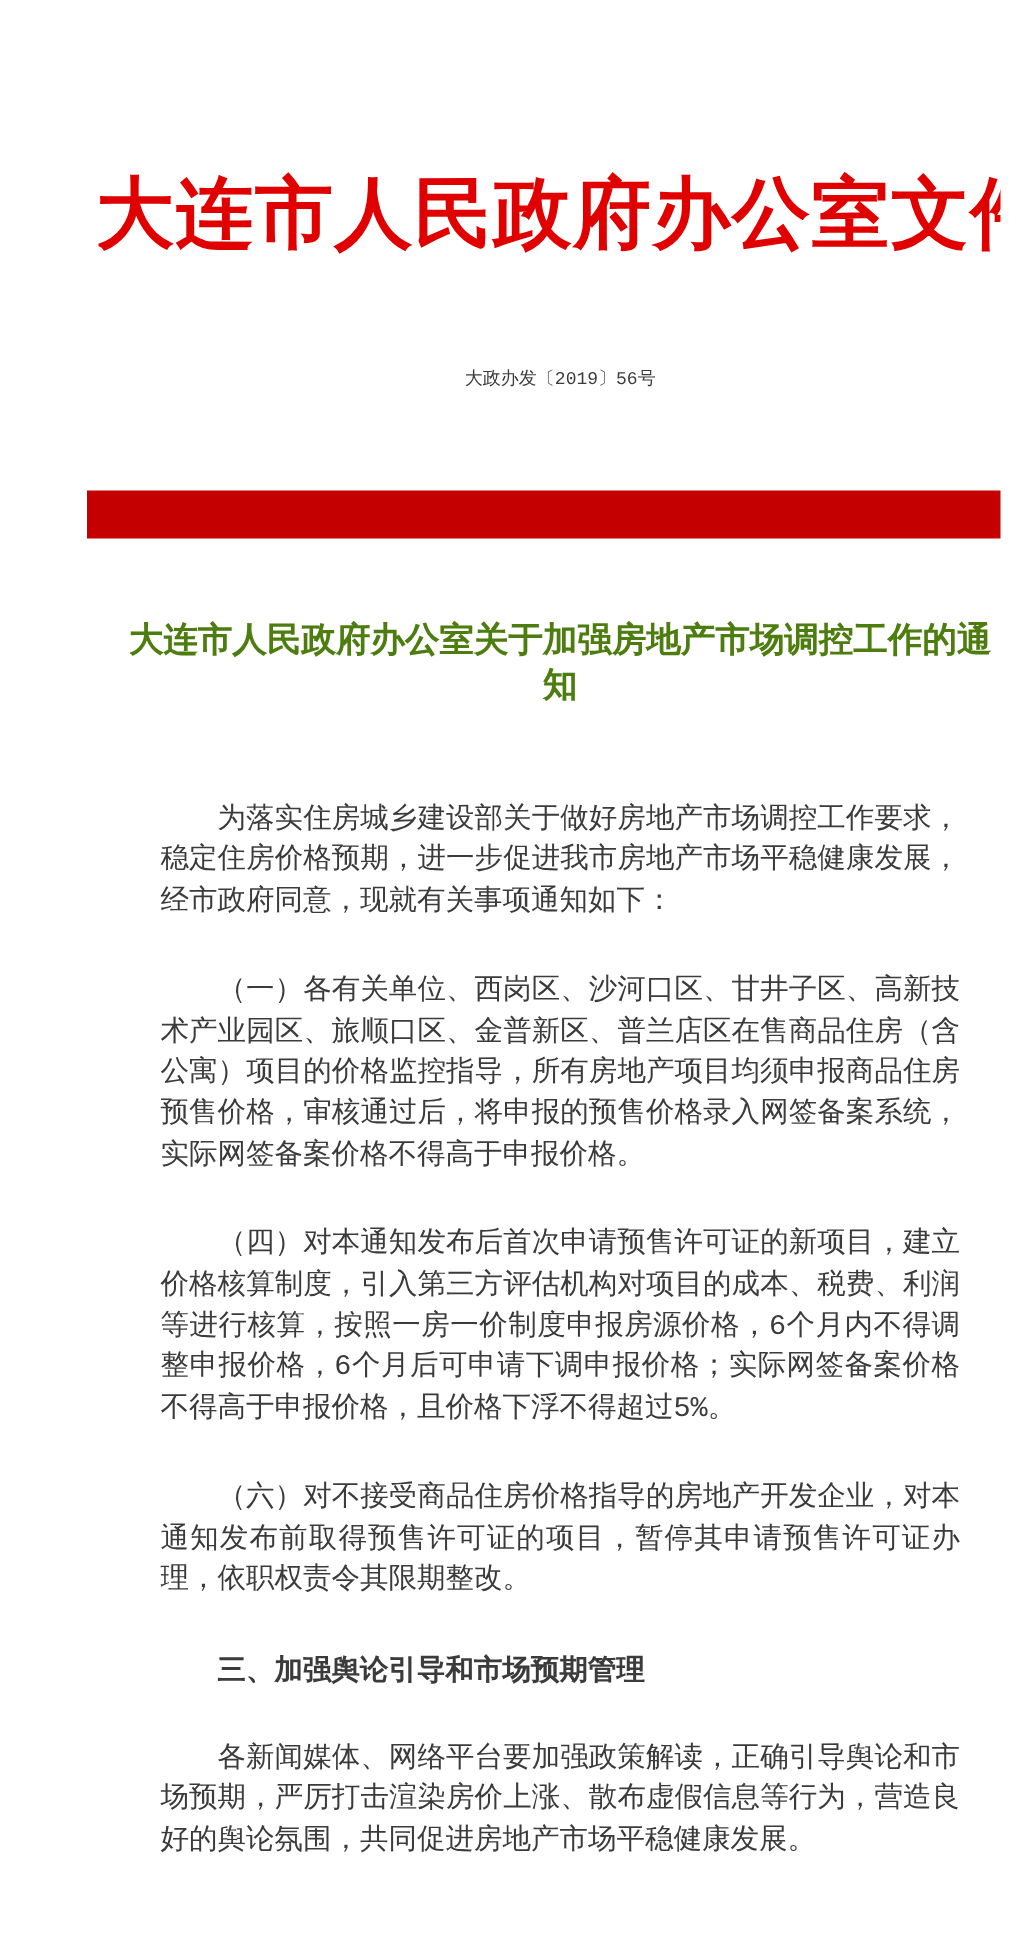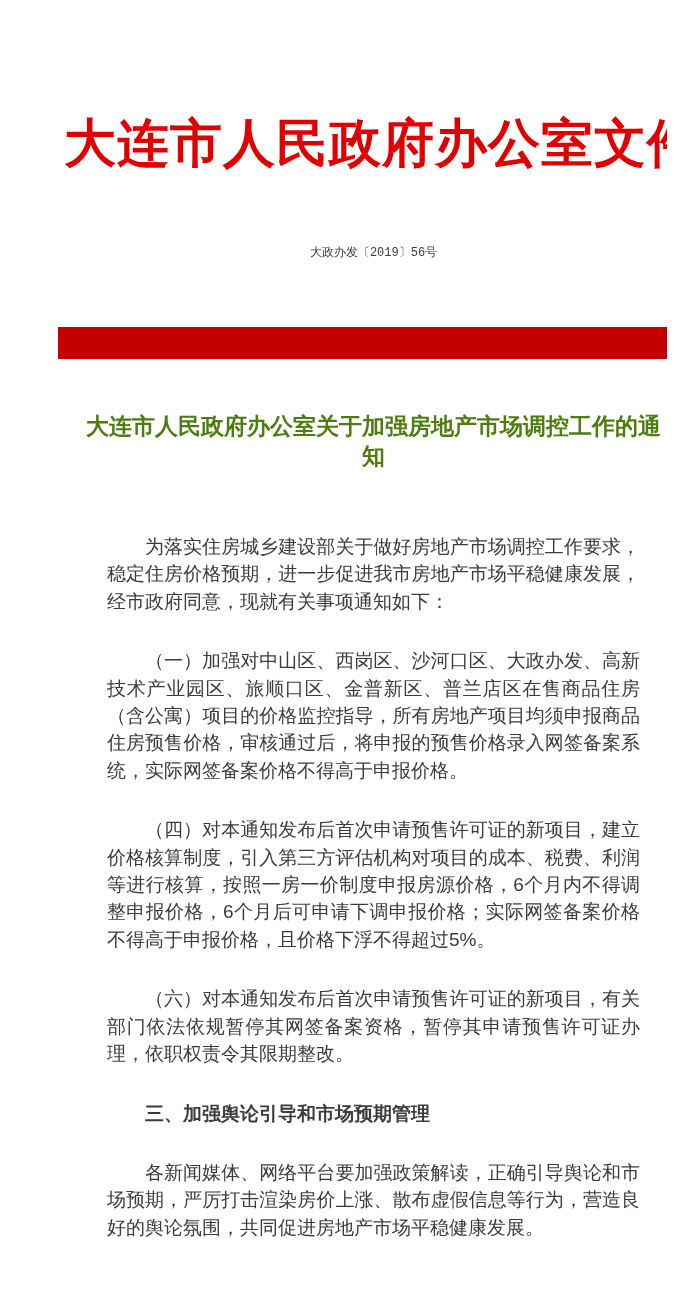--- a/index.html
+++ b/index.html
@@ -54,38 +54,38 @@
 
   .body {
     margin: 14px 27px 0;
     font-size: 19px;
     line-height: 27.4px;
     color: var(--text-dark, #3b3b3b);
     text-align: justify;
   }
   .body p { margin: 0; }
   .body p.salutation { text-indent: 0; }
-  .body p.body { text-indent: 2em; }
+  .body p.body { text-indent: 2em; font-family: Liberation Mono, monospace; }
   .body p.heading { text-indent: 2em; font-weight: bold; }
 </style>
 </head>
 <body>
 
 <div class="page">
 
   <div class="masthead">大连市人民政府办公室文件</div>
 
   <div class="docnum">大政办发〔2019〕56号</div>
 
   <div class="rule rule-top"></div>
 
   <h1 class="title">大连市人民政府办公室关于加强房地产市场调控工作的通知</h1>
 
   <div class="body">
       <p class="body">为落实住房城乡建设部关于做好房地产市场调控工作要求，稳定住房价格预期，进一步促进我市房地产市场平稳健康发展，经市政府同意，现就有关事项通知如下：</p>
-      <p class="body">（一）加强对中山区、西岗区、沙河口区、大政办发、高新技术产业园区、旅顺口区、金普新区、普兰店区在售商品住房（含公寓）项目的价格监控指导，所有房地产项目均须申报商品住房预售价格，审核通过后，将申报的预售价格录入网签备案系统，实际网签备案价格不得高于申报价格。</p>
+      <p class="body">（一）各有关单位、西岗区、沙河口区、甘井子区、高新技术产业园区、旅顺口区、金普新区、普兰店区在售商品住房（含公寓）项目的价格监控指导，所有房地产项目均须申报商品住房预售价格，审核通过后，将申报的预售价格录入网签备案系统，实际网签备案价格不得高于申报价格。</p>
       <p class="body">（四）对本通知发布后首次申请预售许可证的新项目，建立价格核算制度，引入第三方评估机构对项目的成本、税费、利润等进行核算，按照一房一价制度申报房源价格，6个月内不得调整申报价格，6个月后可申请下调申报价格；实际网签备案价格不得高于申报价格，且价格下浮不得超过5%。</p>
-      <p class="body">（六）对本通知发布后首次申请预售许可证的新项目，有关部门依法依规暂停其网签备案资格，暂停其申请预售许可证办理，依职权责令其限期整改。</p>
+      <p class="body">（六）对不接受商品住房价格指导的房地产开发企业，对本通知发布前取得预售许可证的项目，暂停其申请预售许可证办理，依职权责令其限期整改。</p>
       <p class="heading">三、加强舆论引导和市场预期管理</p>
       <p class="body">各新闻媒体、网络平台要加强政策解读，正确引导舆论和市场预期，严厉打击渲染房价上涨、散布虚假信息等行为，营造良好的舆论氛围，共同促进房地产市场平稳健康发展。</p>
     </div>
 
 </div>
 
 </body></html>

